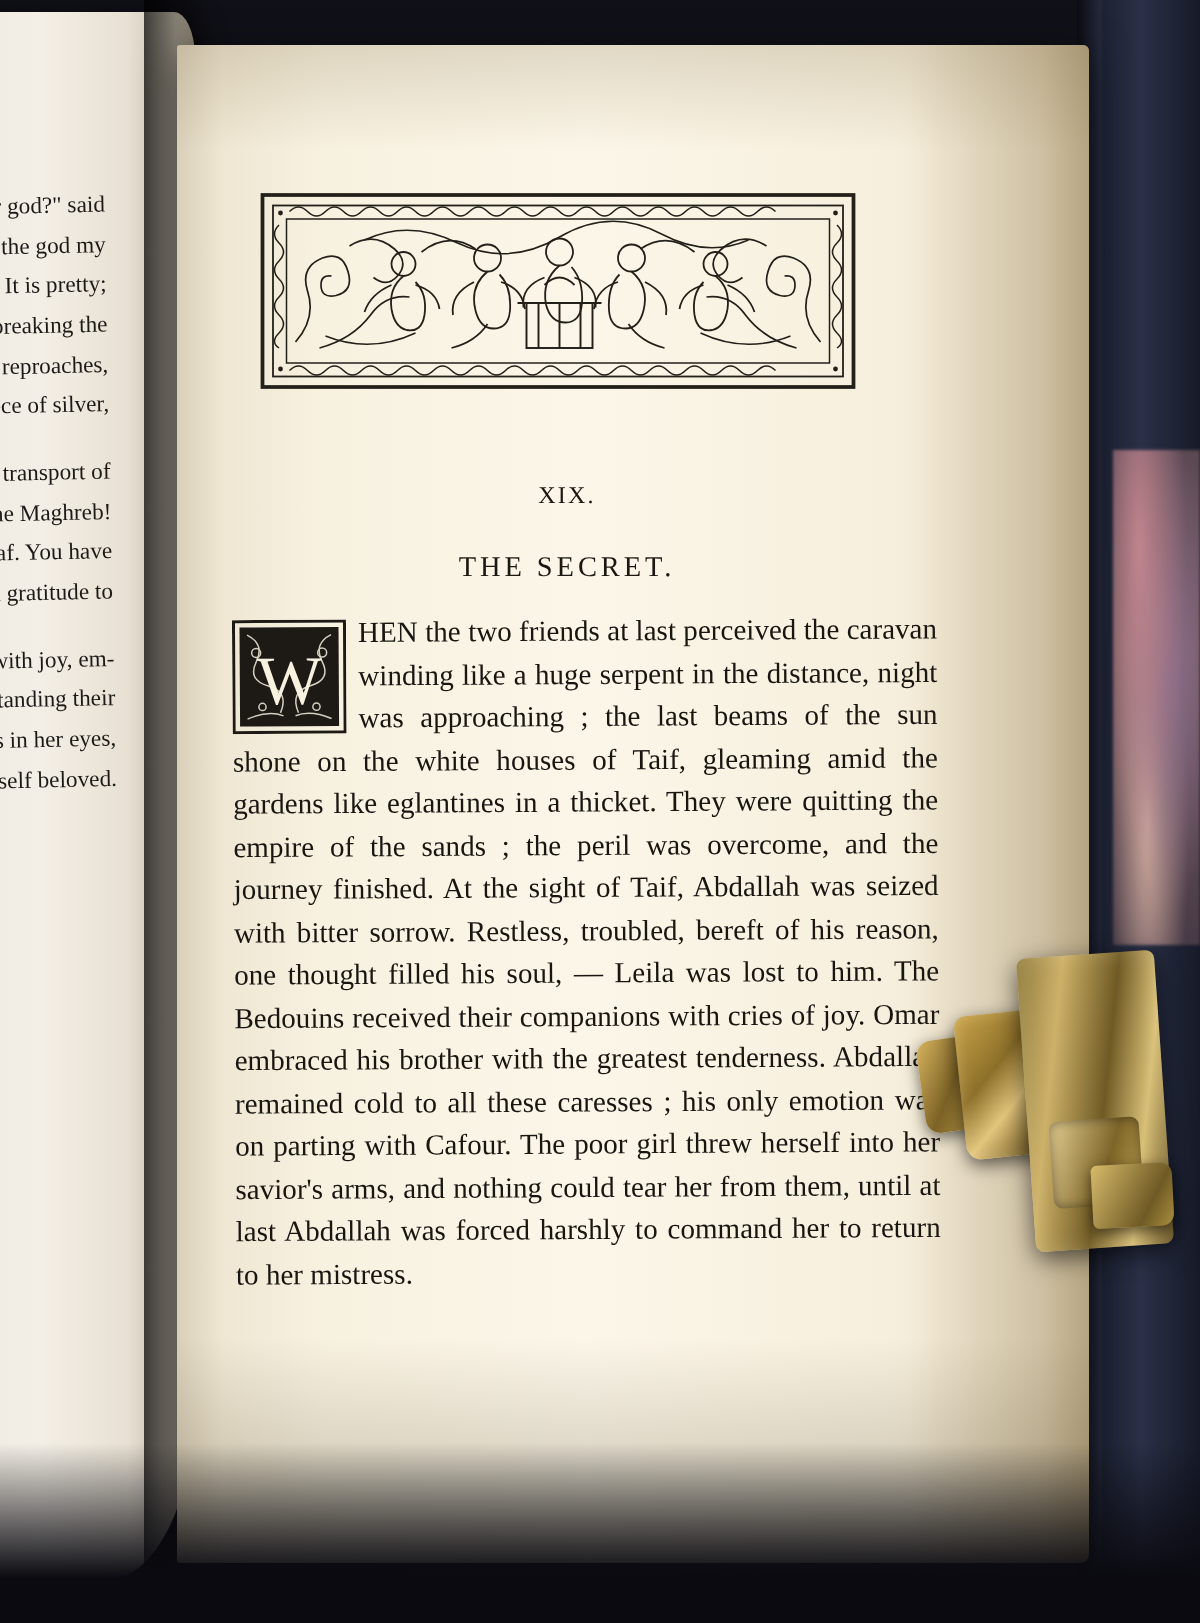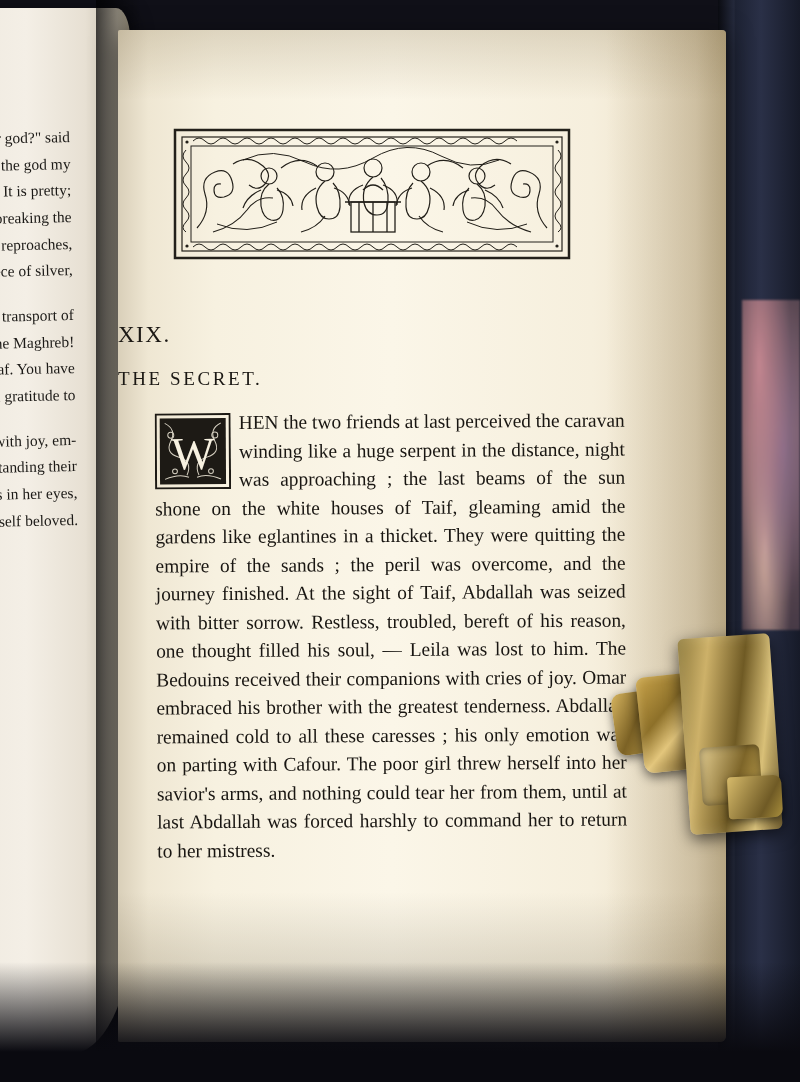--- a/index.html
+++ b/index.html
@@ -117,28 +117,29 @@
     position: absolute;
     left: 55px; top: 98px;
     width: 398px; height: 132px;
   }
   .headpiece svg { display: block; width: 100%; height: 100%; }
 
   
   .chapter-num {
     position: absolute;
     left: 0; top: 292px; width: 520px;
-    font-size: 23px;
+    text-align: center;
+    font-size: 16px;
     letter-spacing: 1.5px;
     color: #1b1814;
   }
   .chapter-title {
     position: absolute;
     left: 0; top: 338px; width: 520px;
-    text-align: left;
+    text-align: center;
     font-size: 19px;
     letter-spacing: 2.6px;
     color: #1b1814;
   }
 
   
   .body-block {
     position: absolute;
     left: 38px; top: 378px;
     width: 470px;

